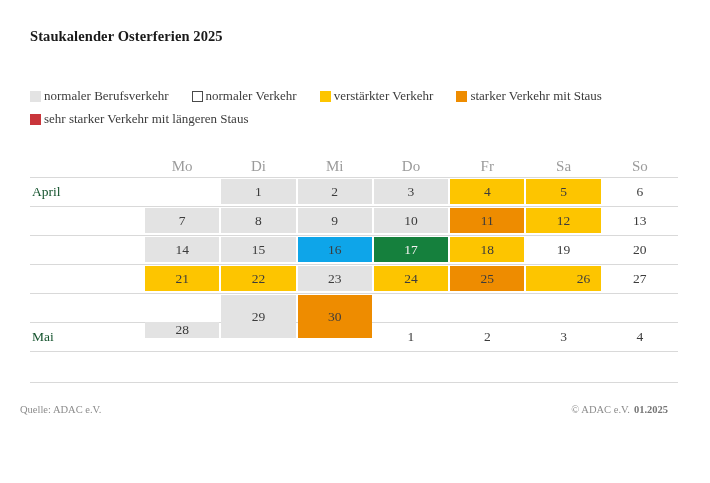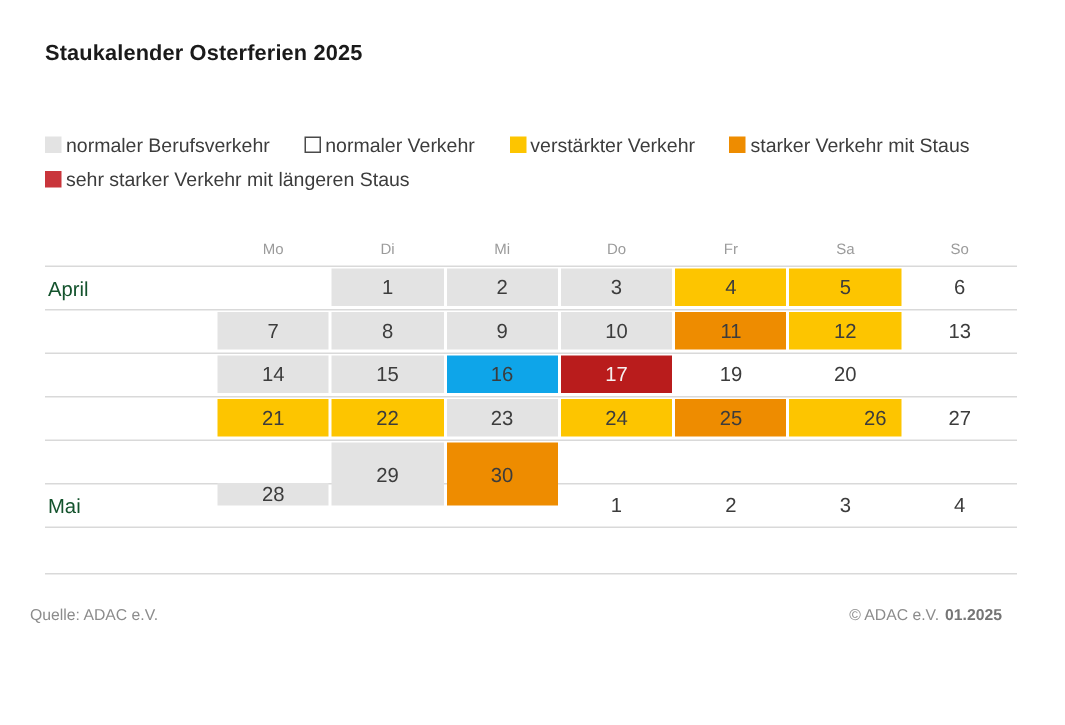--- a/index.html
+++ b/index.html
@@ -1,35 +1,35 @@
 <!DOCTYPE html>
 <html><head>
 <meta charset="utf-8">
 <style>
   html,body { margin:0; padding:0; background:#ffffff; }
   .page {
     position:relative; width:710px; height:483px; background:#ffffff;
-    font-family:Liberation Sans, sans-serif; overflow:hidden;
+    font-family:Liberation Serif, serif; overflow:hidden;
   }
   .title {
     position:absolute; left:30px; top:28px;
     font-size:14.5px; font-weight:700; color:#1a1a1a; letter-spacing:.1px;
   }
   .legend { position:absolute; left:30px; top:81px; width:652px; }
   .legend-row { display:flex; align-items:flex-end; height:23px; gap:23px; }
   .legend-item { display:flex; align-items:center; gap:3px; font-size:13px; color:#3c3c3c; white-space:nowrap; }
   .swatch { width:11px; height:11px; flex:none; }
   .swatch.outlined { box-sizing:border-box; border:1.5px solid #4a4a4a; background:#ffffff; }
 
   .calendar { position:absolute; left:30px; top:155px; width:648px; }
   .cal-header {
     display:grid; grid-template-columns:114px repeat(7,1fr);
     height:22px; align-items:center;
   }
-  .cal-header .dh { text-align:center; font-size:10px; color:#9b9b9b; }
+  .cal-header .dh { text-align:center; font-size:15px; color:#9b9b9b; }
   .cal-body { border-bottom:1px solid #d9d9d9; }
   .cal-row {
     display:grid; grid-template-columns:114px repeat(7,1fr);
     height:29px; box-sizing:border-box; border-top:1px solid #d9d9d9;
   }
   .month {
     display:flex; align-items:center; padding-left:2px;
     font-size:13.5px; color:#14532d;
   }
   .cell {
@@ -111,21 +111,22 @@
           <div class="cell" style="background: rgb(227, 227, 227);">10</div>
           <div class="cell" style="background: rgb(238, 140, 0);">11</div>
           <div class="cell" style="background: rgb(253, 197, 0);">12</div>
           <div class="cell">13</div>
         </div>
         <div class="cal-row">
           <div class="month"></div>
           <div class="cell" style="background: rgb(227, 227, 227);">14</div>
           <div class="cell" style="background: rgb(227, 227, 227);">15</div>
           <div class="cell" style="background: #0ea5e9;">16</div>
-          <div class="cell red" style="background: #b91c1c;">17</div>
+          <div class="cell red" style="background: #15803d;">17</div>
+          <div class="cell" style="background: rgb(253, 197, 0);">18</div>
           <div class="cell">19</div>
           <div class="cell">20</div>
         </div>
         <div class="cal-row">
           <div class="month"></div>
           <div class="cell" style="background: rgb(253, 197, 0);">21</div>
           <div class="cell" style="background: rgb(253, 197, 0);">22</div>
           <div class="cell" style="background: rgb(227, 227, 227);">23</div>
           <div class="cell" style="background: rgb(253, 197, 0);">24</div>
           <div class="cell" style="background: rgb(238, 140, 0);">25</div>

